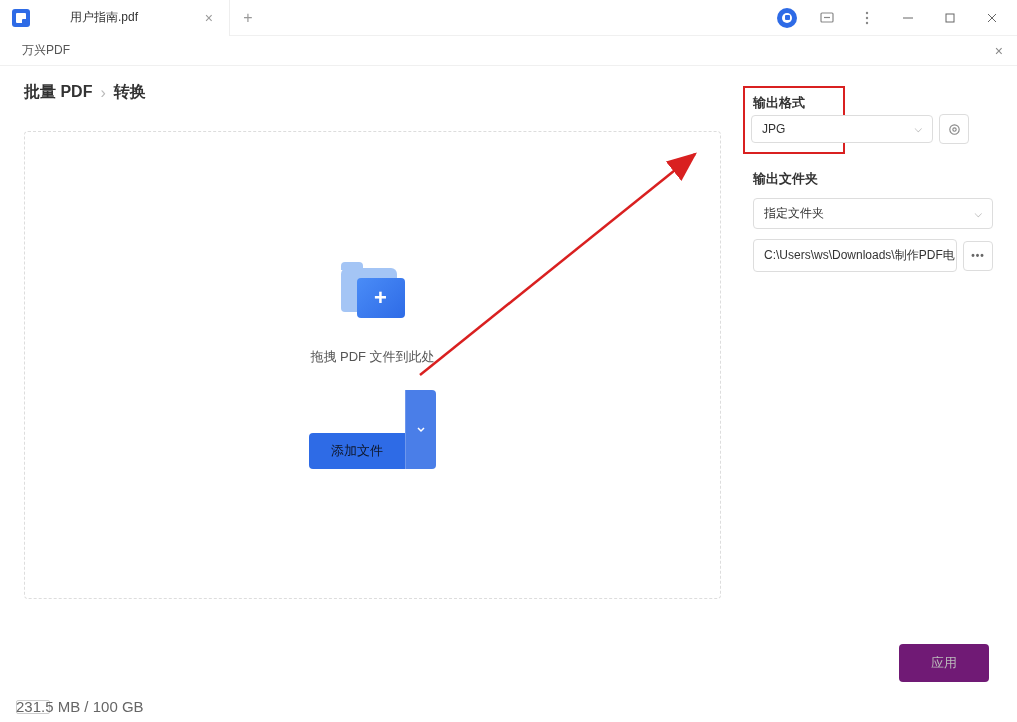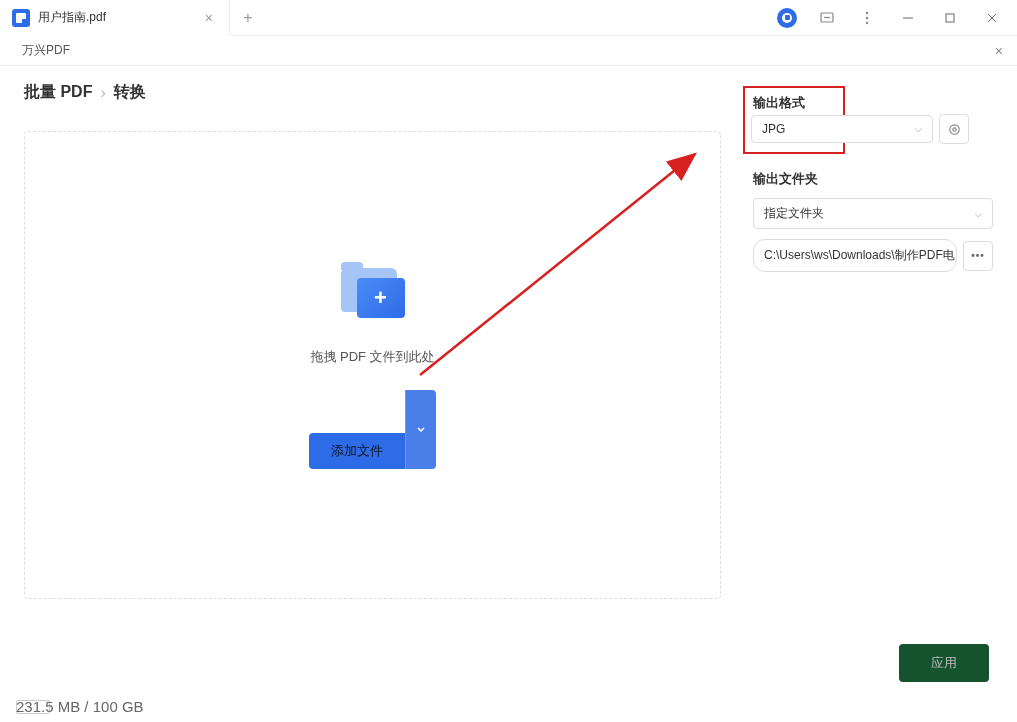--- a/index.html
+++ b/index.html
@@ -3,21 +3,21 @@
   <meta charset="utf-8">
   <style>
     * { margin: 0; padding: 0; box-sizing: border-box; font-family: "Microsoft YaHei", -apple-system, sans-serif; }
     body { width: 1017px; height: 722px; background: #fff; overflow: hidden; position: relative; }
     
     .title-bar { height: 36px; display: flex; align-items: center; background: #fff; border-bottom: 1px solid #f0f0f0; }
     .tab { display: flex; align-items: center; height: 36px; padding: 0 12px; background: #fff; min-width: 230px; position: relative; border-right: 1px solid #eee; }
     .tab-icon { width: 18px; height: 18px; background: #2e6be6; border-radius: 3px; display: flex; align-items: center; justify-content: center; margin-right: 8px; }
     .tab-icon-inner { width: 10px; height: 10px; background: #fff; border-radius: 1px; position: relative; }
     .tab-icon-inner::after { content: ''; position: absolute; right: -2px; bottom: -2px; width: 6px; height: 6px; background: #2e6be6; border-radius: 1px; }
-    .tab-title { font-size: 12px; color: #333; flex: 1; }
+    .tab-title { font-size: 12px; color: #333; flex: 1; margin-left: 32px; }
     .tab-close { font-size: 14px; color: #999; cursor: pointer; padding: 0 4px; }
     .tab-add { width: 36px; display: flex; align-items: center; justify-content: center; color: #999; font-size: 16px; cursor: pointer; }
     
     .title-right { margin-left: auto; display: flex; align-items: center; gap: 8px; padding-right: 8px; }
     .title-icon { width: 32px; height: 32px; display: flex; align-items: center; justify-content: center; color: #888; cursor: pointer; }
     .logo-icon { width: 20px; height: 20px; border-radius: 50%; background: #2e6be6; display: flex; align-items: center; justify-content: center; position: relative; }
     .logo-icon::after { content: ''; position: absolute; width: 10px; height: 10px; border-radius: 50%; background: #fff; }
     .logo-icon::before { content: ''; position: absolute; width: 5px; height: 5px; background: #2e6be6; z-index: 1; border-radius: 1px; }
     
     .win-btn { width: 34px; height: 28px; display: flex; align-items: center; justify-content: center; color: #666; cursor: pointer; }
@@ -53,25 +53,25 @@
     .highlight-box .field-label { margin-bottom: 8px; }
     
     .select-row { display: flex; gap: 6px; align-items: center; }
     .select-box { flex: 1; border: 1px solid #ddd; border-radius: 4px; padding: 6px 10px; font-size: 12px; color: #333; display: flex; align-items: center; justify-content: space-between; cursor: pointer; background: #fff; }
     .select-chevron { color: #aaa; font-size: 10px; }
     .gear-btn { width: 30px; height: 30px; border: 1px solid #ddd; border-radius: 4px; display: flex; align-items: center; justify-content: center; cursor: pointer; color: #888; }
     .format-select { position: absolute; top: 28px; left: -2px; width: 218px; }
     
     .section { margin-bottom: 14px; }
     .path-row { display: flex; gap: 6px; align-items: center; }
-    .path-box { flex: 1; border: 1px solid #ddd; border-radius: 12px; padding: 7px 10px; font-size: 12px; color: #333; background: #fff; white-space: nowrap; overflow: hidden; }
+    .path-box { flex: 1; border: 1px solid #ddd; border-radius: 4px; padding: 7px 10px; font-size: 12px; color: #333; background: #fff; white-space: nowrap; overflow: hidden; }
     .more-btn { width: 30px; height: 30px; border: 1px solid #ddd; border-radius: 4px; display: flex; align-items: center; justify-content: center; cursor: pointer; color: #666; font-weight: bold; letter-spacing: 1px; font-size: 10px; }
     
     .footer { position: absolute; bottom: 40px; right: 28px; }
-    .apply-btn { background: #14532d; color: #bbb; border: none; padding: 10px 32px; font-size: 13px; border-radius: 4px; cursor: pointer; }
+    .apply-btn { background: #701a75; color: #bbb; border: none; padding: 10px 32px; font-size: 13px; border-radius: 4px; cursor: pointer; }
     
     .status-bar { position: absolute; bottom: 0; left: 0; height: 32px; display: flex; align-items: center; padding: 0 16px; font-size: 15px; color: #666; }
     .storage-icon { width: 34px; height: 14px; border: 1px solid #ccc; border-radius: 2px; margin-bottom: 2px; position: relative; display: block; }
     .storage-wrap { position: absolute; bottom: 6px; left: 16px; }
     
     .arrow-svg { position: absolute; top: 100px; left: 300px; pointer-events: none; z-index: 10; }
   </style>
 </head>
 <body>
 

